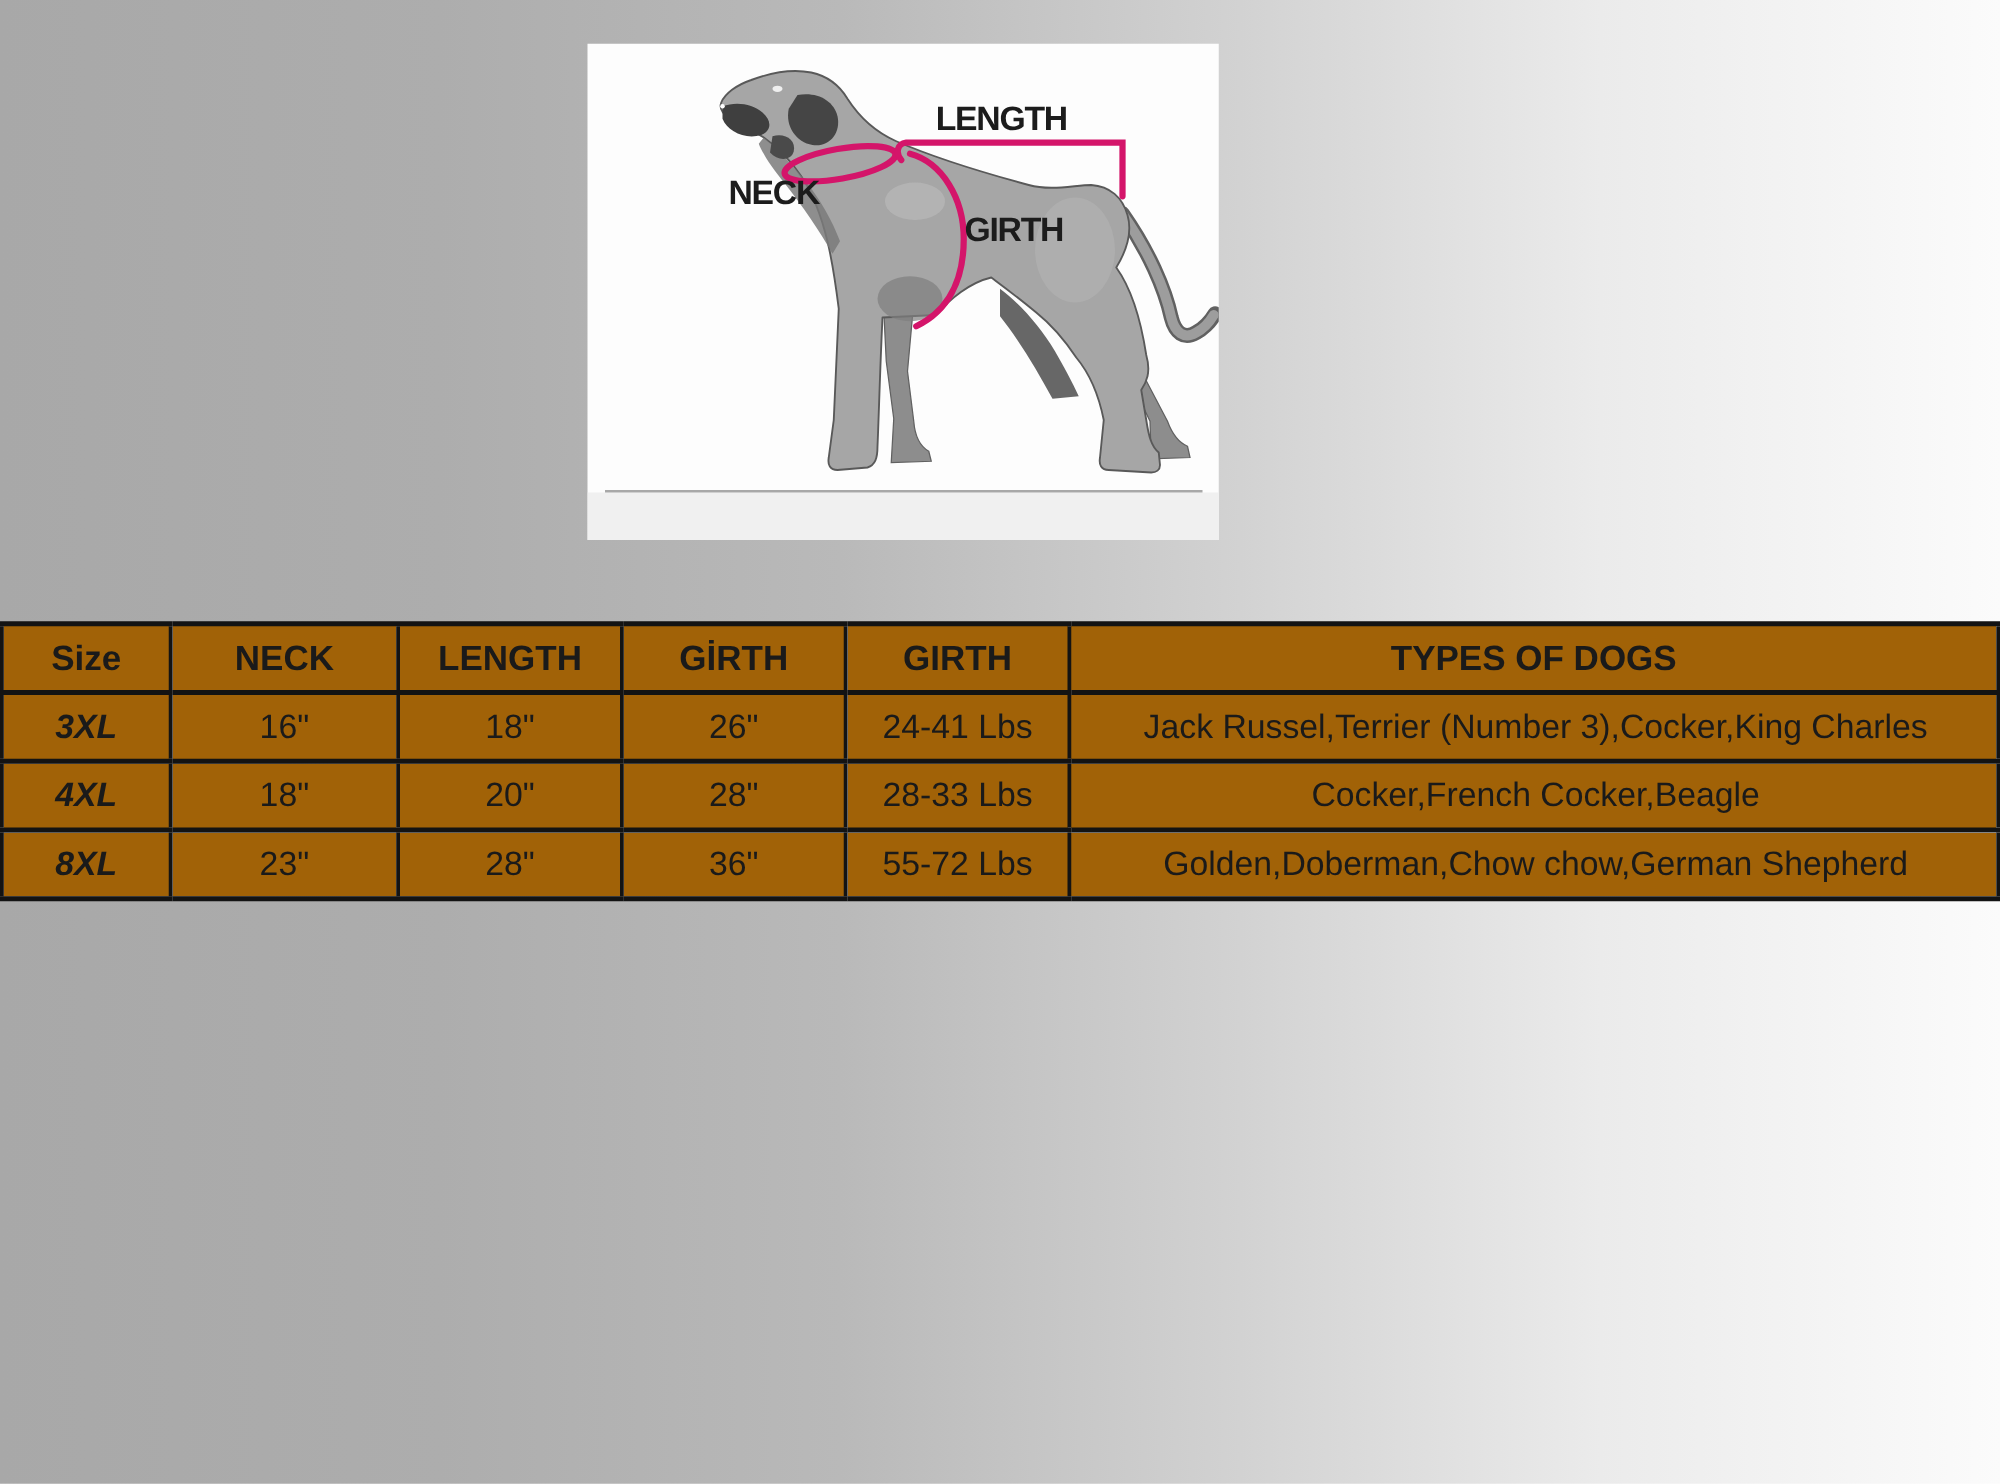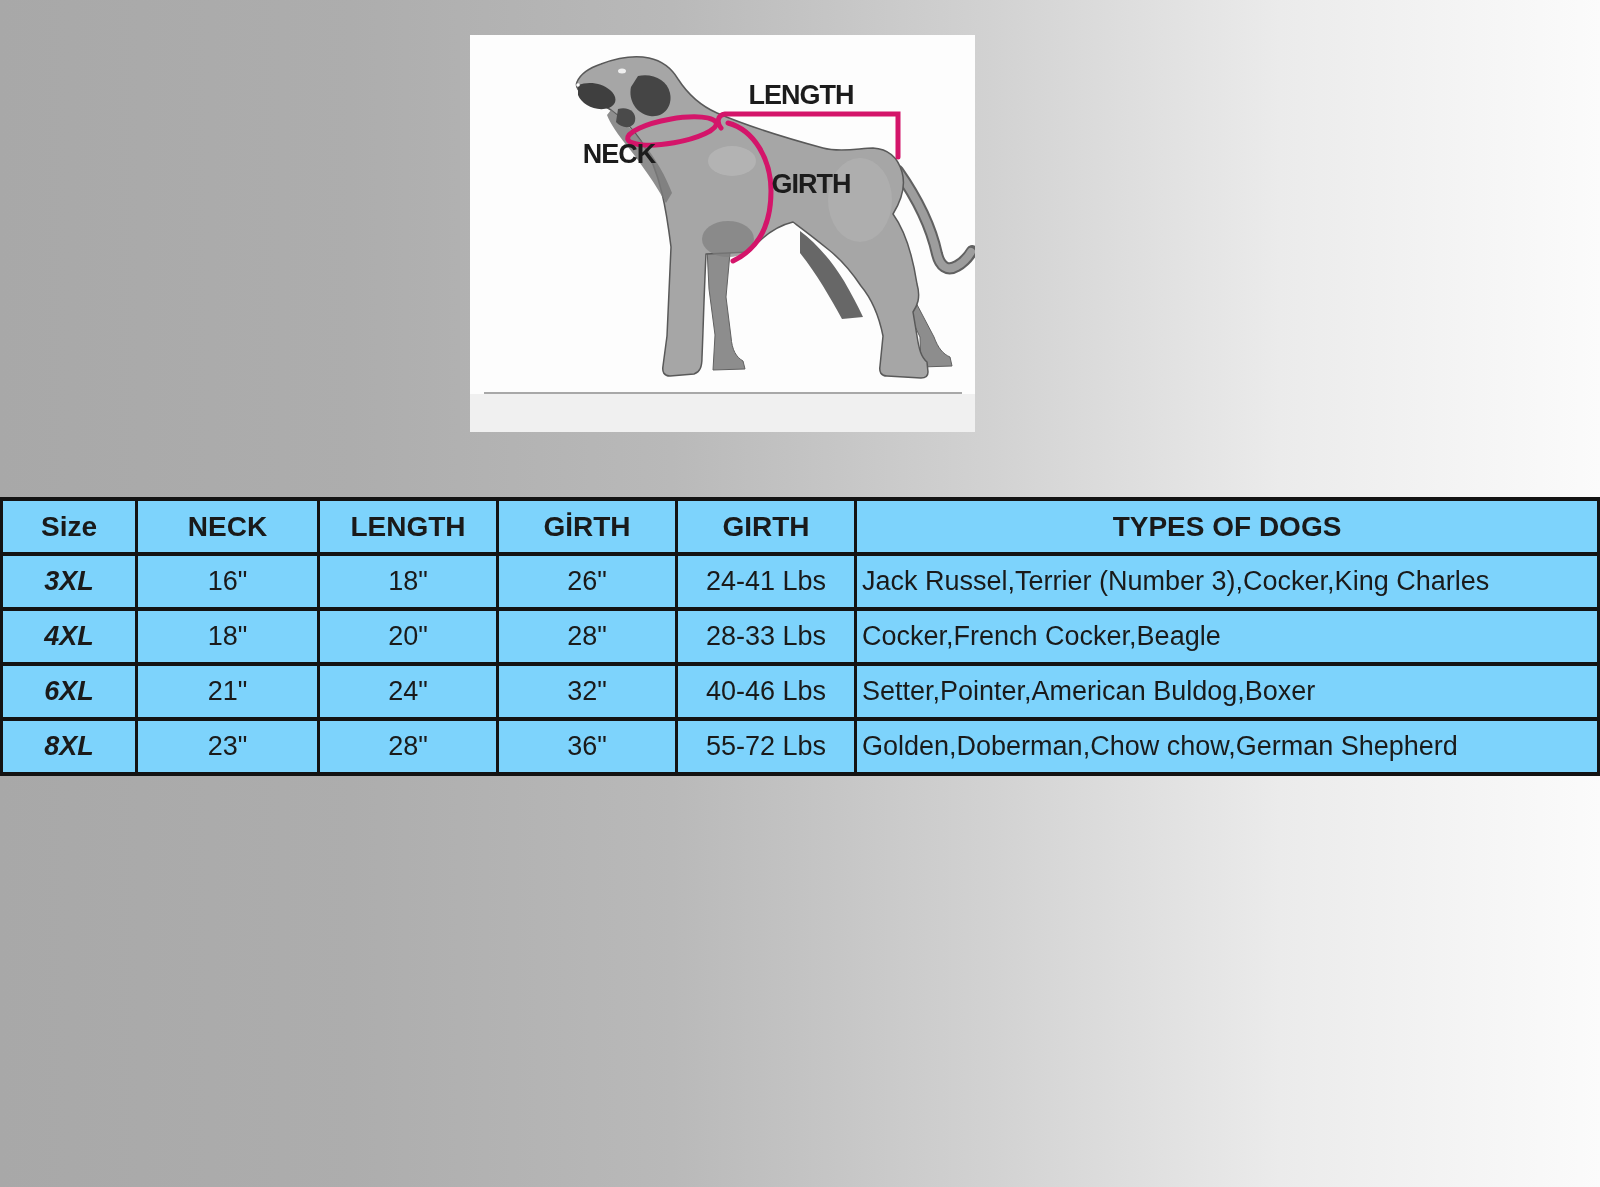--- a/index.html
+++ b/index.html
@@ -14,29 +14,29 @@
   }
   .diag-label{
     font-family:"Liberation Sans",sans-serif;
     font-weight:700;font-size:27px;letter-spacing:-1px;fill:#1c1c1c;
   }
   .size-table{
     position:absolute;left:0;top:497px;width:1600px;
     border-collapse:collapse;table-layout:fixed;
   }
   .size-table th,.size-table td{
-    background:#7dd3fc;
+    background:#a16207;
     border:3px solid #131313;border-top-width:4px;border-bottom-width:4px;
     height:51px;padding:0 2px;
     font-size:27px;color:#1a1a1a;text-align:center;vertical-align:middle;
     white-space:nowrap;overflow:hidden;
   }
   .size-table th{font-weight:700;font-size:28px;}
   .size-table td.size-cell{font-weight:700;font-style:italic;}
-  .size-table td.types-cell{text-align:left;padding-left:5px;}
+  .size-table td.types-cell{text-align:center;padding-left:5px;}
 </style>
 </head>
 <body>
 
 <div class="diagram-card">
   <svg width="505" height="397" viewBox="0 0 505 397">
 
     <rect x="0" y="359" width="505" height="38" fill="#f0f0f0"></rect>
     <line x1="14" y1="358" x2="492" y2="358" stroke="#a8a8a8" stroke-width="2"></line>
 
@@ -116,28 +116,20 @@
     </tr>
     <tr>
       <td class="size-cell">4XL</td>
       <td>18"</td>
       <td>20"</td>
       <td>28"</td>
       <td>28-33 Lbs</td>
       <td class="types-cell">Cocker,French Cocker,Beagle</td>
     </tr>
     <tr>
-      <td class="size-cell">6XL</td>
-      <td>21"</td>
-      <td>24"</td>
-      <td>32"</td>
-      <td>40-46 Lbs</td>
-      <td class="types-cell">Setter,Pointer,American Buldog,Boxer</td>
-    </tr>
-    <tr>
       <td class="size-cell">8XL</td>
       <td>23"</td>
       <td>28"</td>
       <td>36"</td>
       <td>55-72 Lbs</td>
       <td class="types-cell">Golden,Doberman,Chow chow,German Shepherd</td>
     </tr>
   </tbody>
 </table>
 

